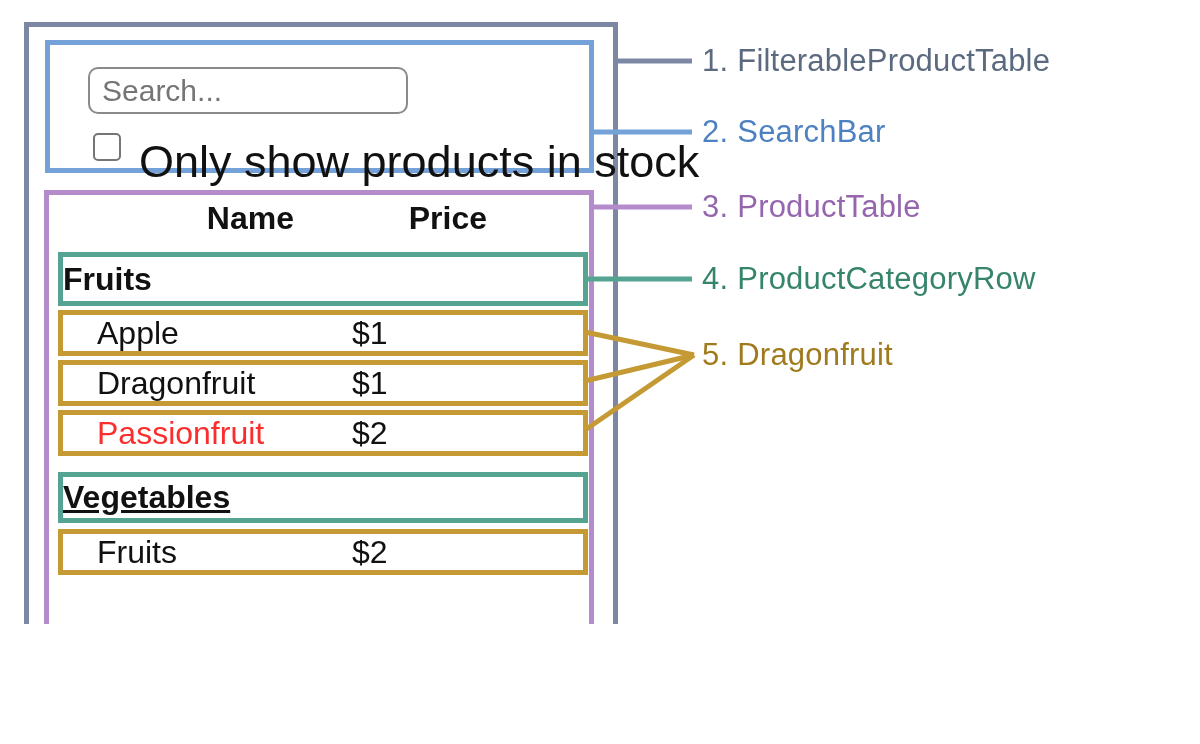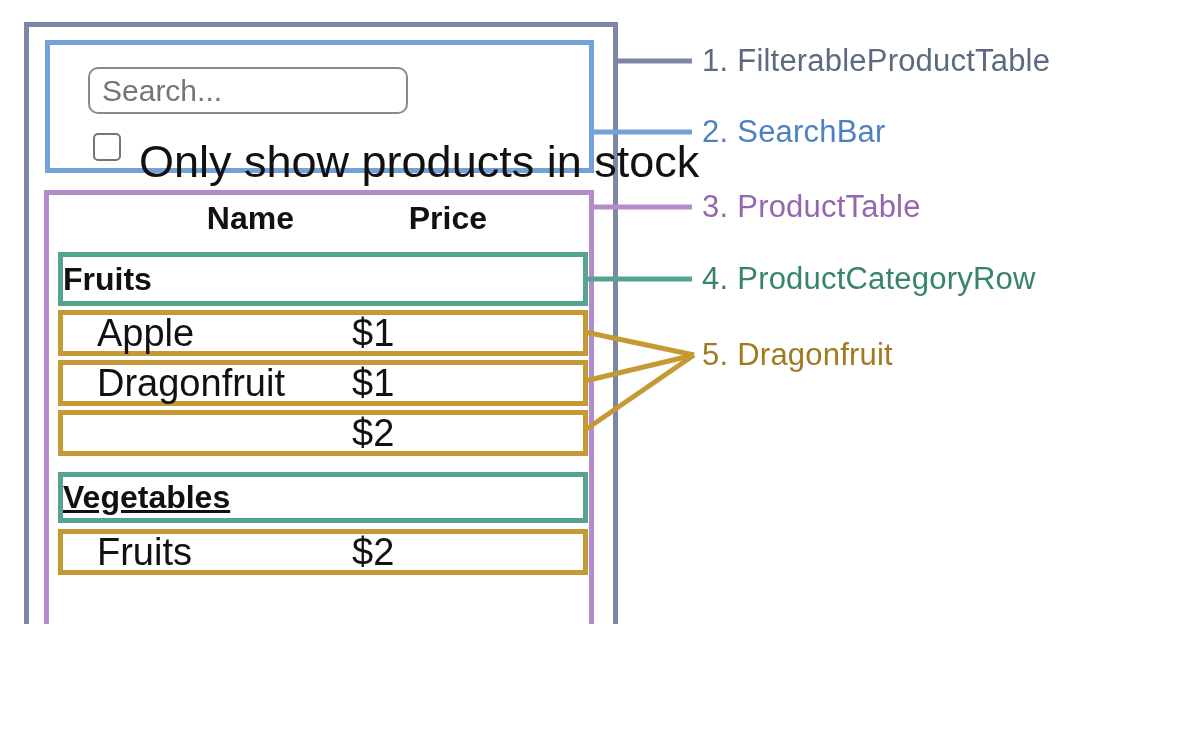--- a/index.html
+++ b/index.html
@@ -40,21 +40,21 @@
     border:5px solid var(--product-category-row);background:#fff;
     display:flex;align-items:center;justify-content:flex-start;
     font-weight:bold;font-size:32px;padding-right:51px;
   }
   .cat-fruits{top:252px;height:54px;}
   .cat-vegetables{top:472px;height:51px;text-decoration:underline;}
 
   .product-row{
     position:absolute;left:58px;width:530px;height:46px;box-sizing:border-box;
     border:5px solid var(--product-row);background:#fff;
-    display:flex;align-items:center;font-size:38px;
+    display:flex;align-items:center;font-size:32px;
   }
   .product-row .pname{margin-left:34px;}
   .product-row .pprice{position:absolute;left:289px;}
   .oos{color:var(--out-of-stock-text);}
   .row-apple{top:310px;} .row-dragonfruit{top:360px;} .row-passionfruit{top:410px;}
   .row-spinach{top:529px;} .row-pumpkin{top:580px;} .row-peas{top:629px;text-align:right;}
 
   
   .connectors{position:absolute;left:0;top:0;width:1200px;height:744px;pointer-events:none;}
 
@@ -94,20 +94,21 @@
 
   <div class="product-row row-apple">
     <span class="pname">Apple</span>
     <span class="pprice">$1</span>
   </div>
   <div class="product-row row-dragonfruit">
     <span class="pname">Dragonfruit</span>
     <span class="pprice">$1</span>
   </div>
   <div class="product-row row-passionfruit">
+    <span class="pname oos">Passionfruit</span>
     <span class="pprice">$2</span>
   </div>
 
   <div class="category-row cat-vegetables">
     <span>Vegetables</span>
   </div>
 
   <div class="product-row row-spinach">
     <span class="pname">Fruits</span>
     <span class="pprice">$2</span>

